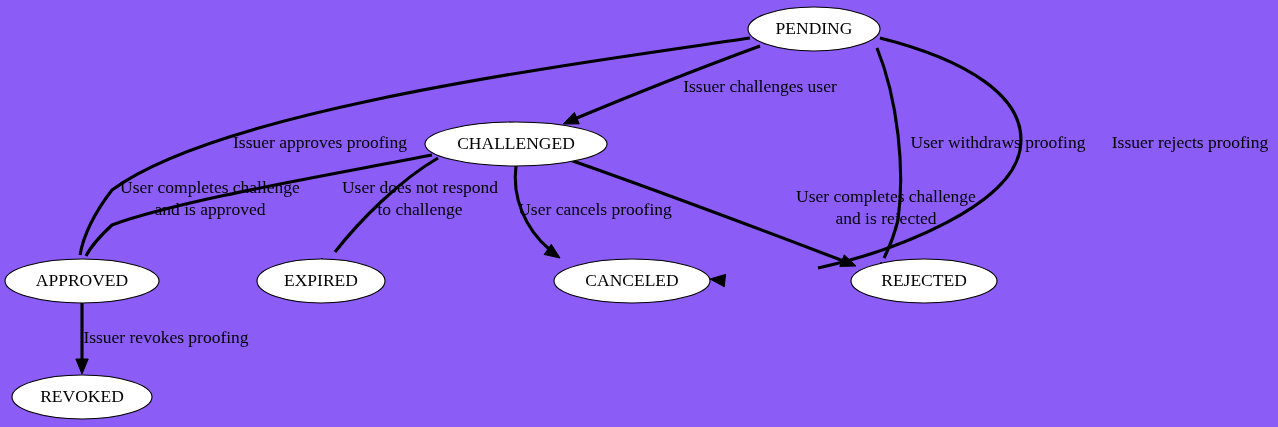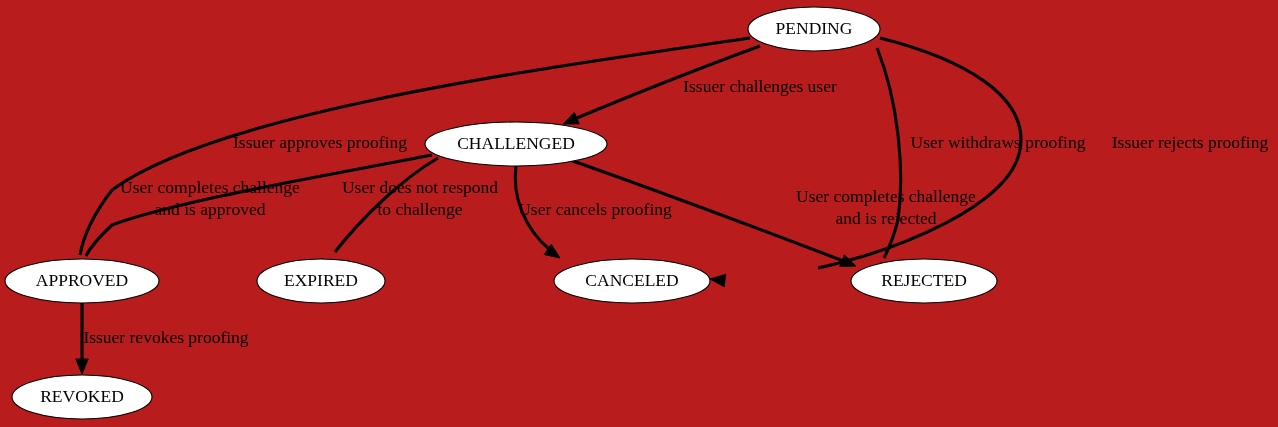--- a/index.html
+++ b/index.html
@@ -8,21 +8,21 @@
     padding: 0;
     background: #ffffff;
   }
   body {
     font-family: "Liberation Serif", "DejaVu Serif", serif;
   }
   #diagram-root {
     position: relative;
     width: 1278px;
     height: 427px;
-    background: #b91c1c;
+    background: #8b5cf6;
     overflow: hidden;
   }
   svg#state-graph {
     display: block;
     width: 1278px;
     height: 427px;
   }
   .node-ellipse {
     fill: #ffffff;
     stroke: #000000;

